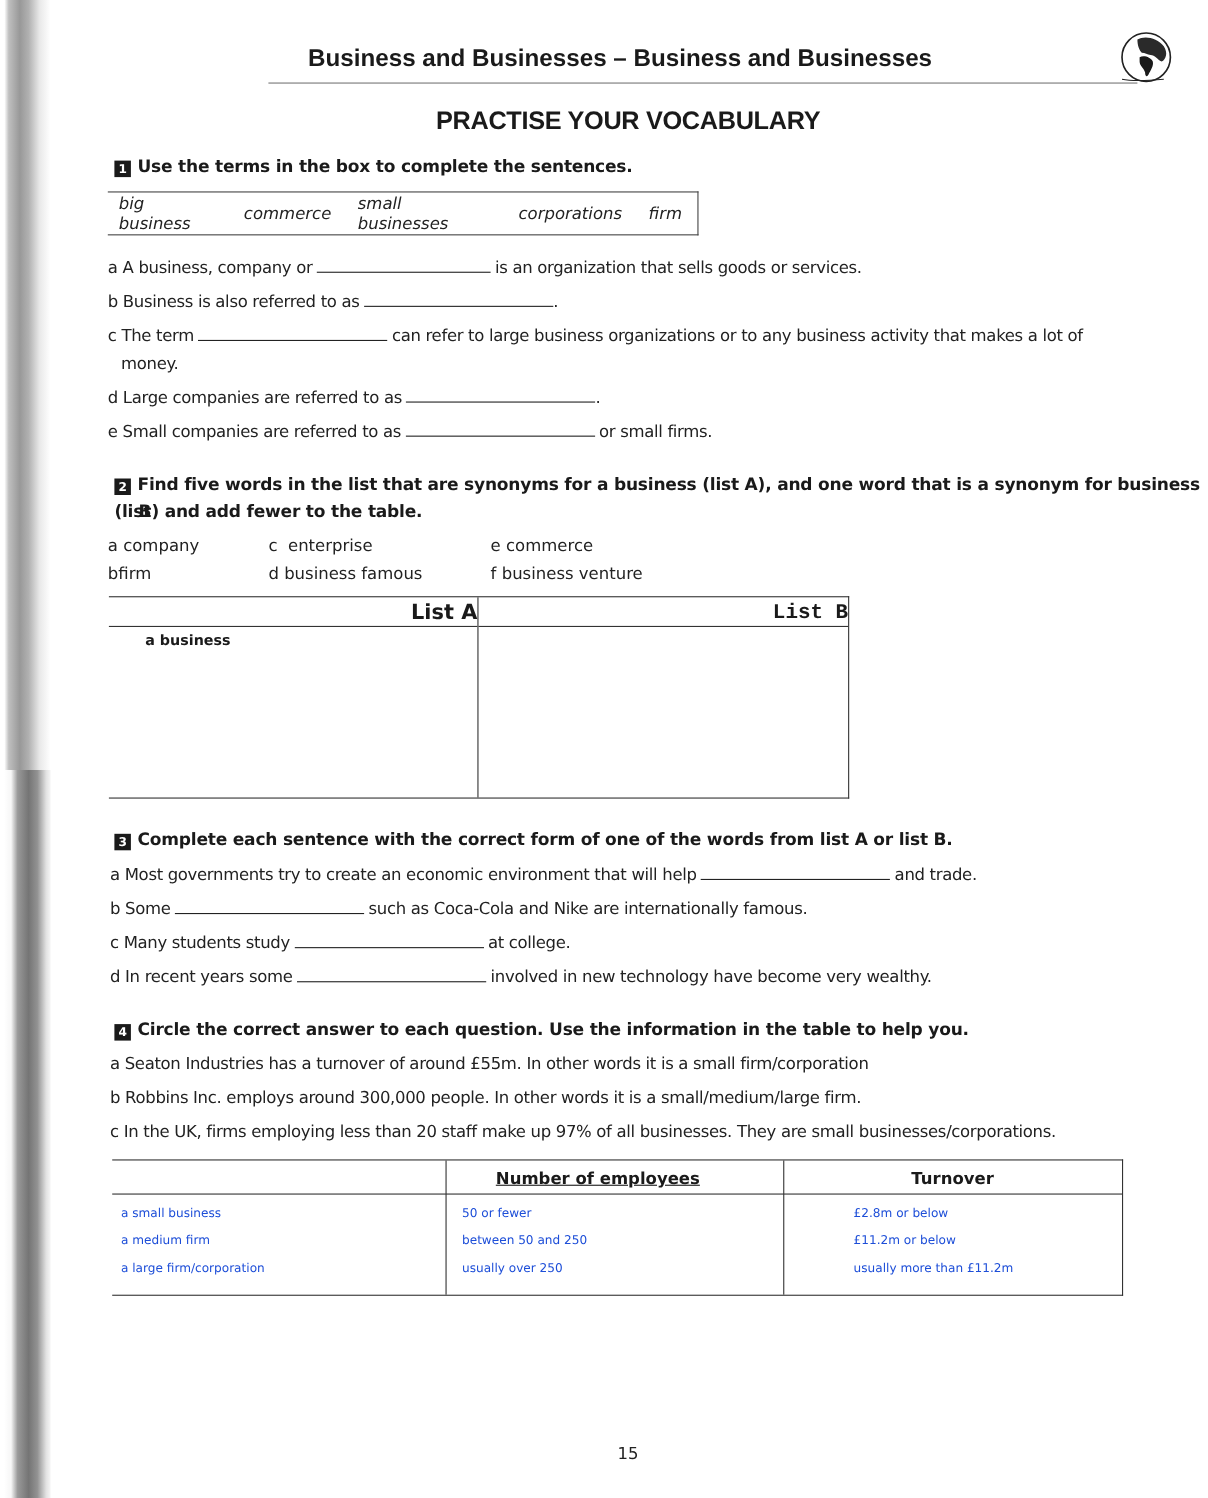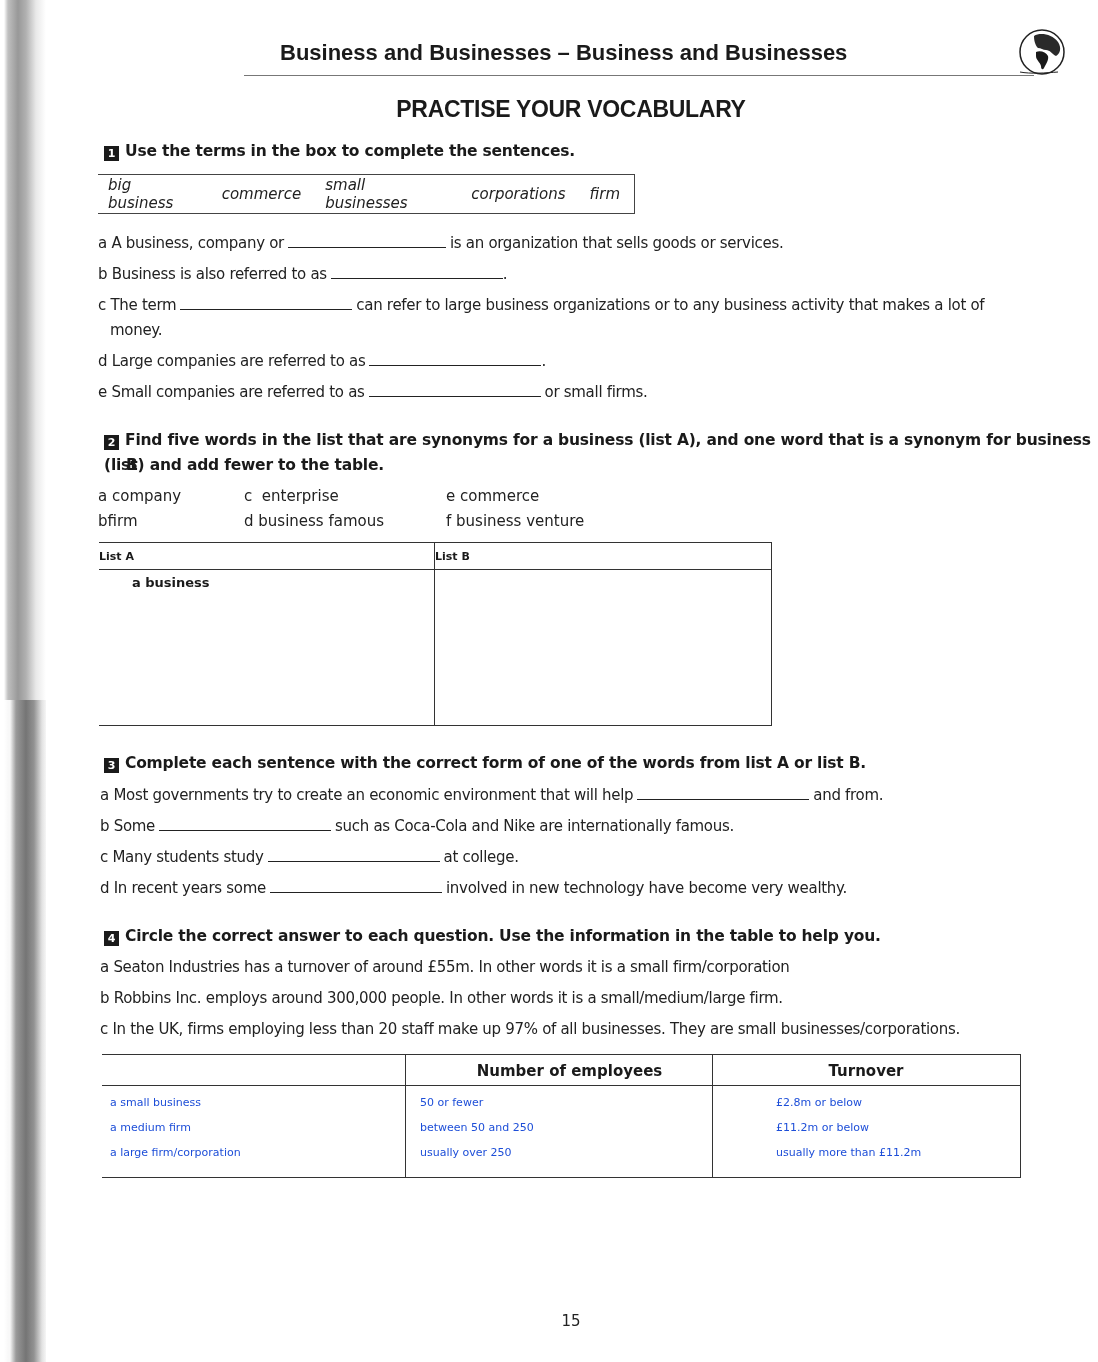--- a/index.html
+++ b/index.html
@@ -53,23 +53,23 @@
     }
     .word-box span { font-style: italic; font-size: 15px; color: #222; margin-left: 10px; margin-right: 14px; }
     .word-grid { position: absolute; left: 98px; top: 484px; font-size: 15px; line-height: 25px; color: #222; }
     .word-grid .cell { position: absolute; white-space: nowrap; }
     .list-table {
       position: absolute; left: 99px; top: 542px; width: 672px; height: 182px;
       border-top: 1px solid #333; border-bottom: 1px solid #333; border-right: 1px solid #333;
     }
     .list-table .col { position: absolute; top: 0; height: 100%; }
     .list-table .col-a { left: 0; width: 335px; border-right: 1px solid #333; }
-    .list-table .col-b { left: 336px; width: 336px; }
+    .list-table .col-b { left: 336px; width: 336px; font-family: Liberation Mono, monospace; }
     .list-table .th {
-      height: 26px; border-bottom: 1px solid #333; text-align: left; font-weight: bold; font-size: 11px; line-height: 28px;
+      height: 26px; border-bottom: 1px solid #333; text-align: right; font-weight: bold; font-size: 19px; line-height: 28px;
     }
     .list-table .td { font-weight: bold; font-size: 13px; padding-top: 2px; line-height: 22px; }
     .info-table {
       position: absolute; left: 102px; top: 1054px; width: 918px; height: 122px;
       border-top: 1px solid #333; border-bottom: 1px solid #333; border-right: 1px solid #333;
     }
     .info-table .hdr { position: absolute; top: 0; left: 0; right: 0; height: 30px; border-bottom: 1px solid #333; }
     .info-table .vline { position: absolute; top: 0; bottom: 0; border-left: 1px solid #333; }
     .info-table .hcell { position: absolute; top: 0; height: 30px; line-height: 32px; text-align: center; font-weight: bold; font-size: 15px; }
     .info-table .row { position: absolute; left: 0; right: 0; height: 25px; font-size: 11px; color: #1d4ed8; }
@@ -145,21 +145,21 @@
   </div>
   <div class="col col-b">
     <div class="th">List B</div>
   </div>
 </div>
 
 <div class="instr" style="left:76px; top:751px;">
   <span class="num-box">3</span><span>Complete each sentence with the correct form of one of the words from list A or list B.</span>
 </div>
 <div class="line" style="left:100px; top:783px;">
-  <span>a</span> <span>Most governments try to create an economic environment that will help</span><span class="blank" style="width:172px"></span><span>and from.</span>
+  <span>a</span> <span>Most governments try to create an economic environment that will help</span><span class="blank" style="width:172px"></span><span>and trade.</span>
 </div>
 <div class="line" style="left:100px; top:814px;">
   <span>b</span> <span>Some</span><span class="blank" style="width:172px"></span><span>such as Coca-Cola and Nike are internationally famous.</span>
 </div>
 <div class="line" style="left:100px; top:845px;">
   <span>c</span> <span>Many students study</span><span class="blank" style="width:172px"></span><span>at college.</span>
 </div>
 <div class="line" style="left:100px; top:876px;">
   <span>d</span> <span>In recent years some</span><span class="blank" style="width:172px"></span><span>involved in new technology have become very wealthy.</span>
 </div>
@@ -175,21 +175,21 @@
 </div>
 <div class="line" style="left:100px; top:1017px;">
   <span>c</span> <span>In the UK, firms employing less than 20 staff make up 97% of all businesses. They are small businesses/corporations.</span>
 </div>
 
 <div class="info-table">
   <div class="hdr"></div>
   <div class="vline" style="left:303px;"></div>
   <div class="vline" style="left:610px;"></div>
   <div class="hcell" style="left:0; width:303px;"></div>
-  <div class="hcell" style="left:314px; width:307px;">Number of employees</div>
+  <div class="hcell" style="left:288px; width:307px;text-decoration:underline;">Number of employees</div>
   <div class="hcell" style="left:610px; width:308px;">Turnover</div>
 
   <div class="row" style="top:35px;">
     <span style="left:8px;">a small business</span>
     <span style="left:318px;">50 or fewer</span>
     <span style="left:674px;">£2.8m or below</span>
   </div>
   <div class="row" style="top:60px;">
     <span style="left:8px;">a medium firm</span>
     <span style="left:318px;">between 50 and 250</span>

